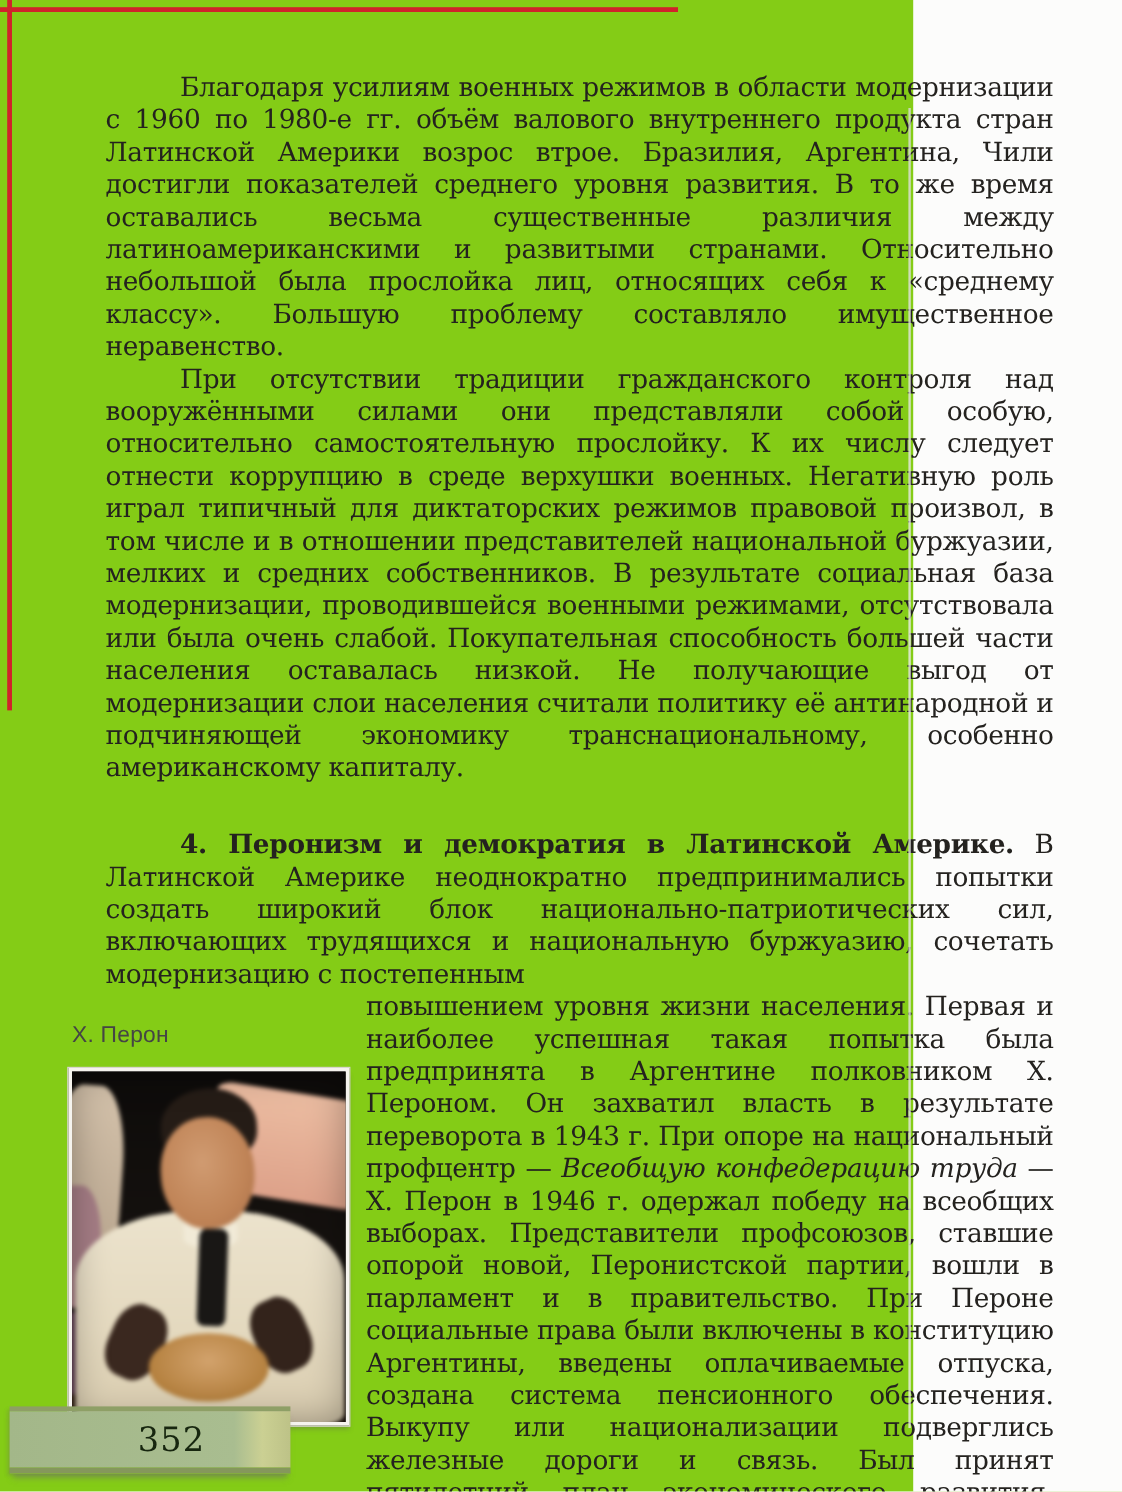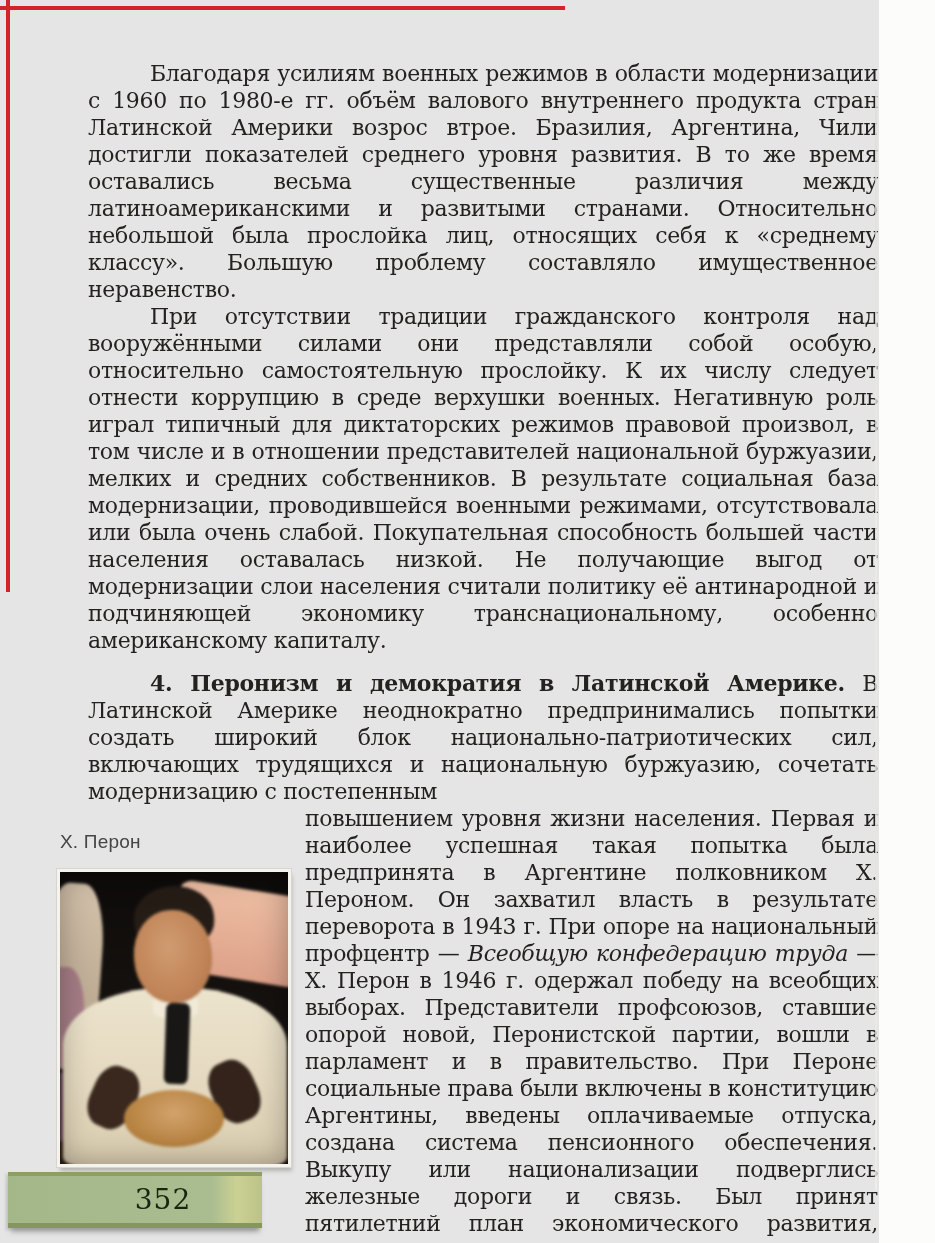--- a/index.html
+++ b/index.html
@@ -3,22 +3,22 @@
 <meta charset="utf-8">
 <style>
   html, body {
     margin: 0; padding: 0;
     width: 935px; height: 1243px;
     background: #fcfcfb;
     overflow: hidden;
   }
   .page {
     position: relative;
-    width: 879px; height: 1243px;
-    background: #e5e5e5;
+    width: 761px; height: 1243px;
+    background: #84cc16;
     font-family: "DejaVu Serif", "Liberation Serif", serif;
     color: var(--body-text, #24221f);
   }
   
   .rule-top {
     position: absolute; left: 0; top: 6px;
     width: 565px; height: 4px;
     background: var(--accent-red, #d0232b);
   }
   .rule-left {
@@ -41,21 +41,21 @@
   p.para {
     margin: 0;
     font-size: 22px;
     line-height: 27px;
     text-align: justify;
     letter-spacing: -0.3px;
     hyphens: auto;
     color: var(--body-text, #24221f);
   }
   p.indent { text-indent: 62px; }
-  p.section { margin-top: 16px; }
+  p.section { margin-top: 37px; }
   p.section b { font-weight: bold; }
   .wrap::after { content: ""; display: block; clear: both; }
   .fig {
     float: left;
     margin: 19px 12px 48px -31px;
     width: 236px;
   }
   .caption {
     font-family: "Liberation Sans", "DejaVu Sans", sans-serif;
     font-size: 19px;
@@ -94,21 +94,21 @@
   
   .pagenum {
     position: absolute;
     left: 8px; top: 1172px;
     width: 198px; height: 47px;
     background: linear-gradient(90deg, #a3b789 0%, var(--page-number-box-fill, #a9bd90) 80%, #cbd093 90%, #bdc287 100%);
     border-top: 4px solid var(--page-number-box-border, #8e9f66);
     border-bottom: 5px solid #85975c;
     box-shadow: 0 7px 5px -3px rgba(110,110,105,.5), -2px 2px 3px rgba(100,100,95,.25);
     display: flex; align-items: center; justify-content: center;
-    padding-left: 56px; box-sizing: content-box;
+    padding-left: 36px; box-sizing: content-box;
   }
   .pagenum .num {
     font-family: "DejaVu Serif", "Liberation Serif", serif;
     font-size: 28px;
     letter-spacing: 1px;
     color: #17260f;
   }
 </style>
 </head>
 <body>

